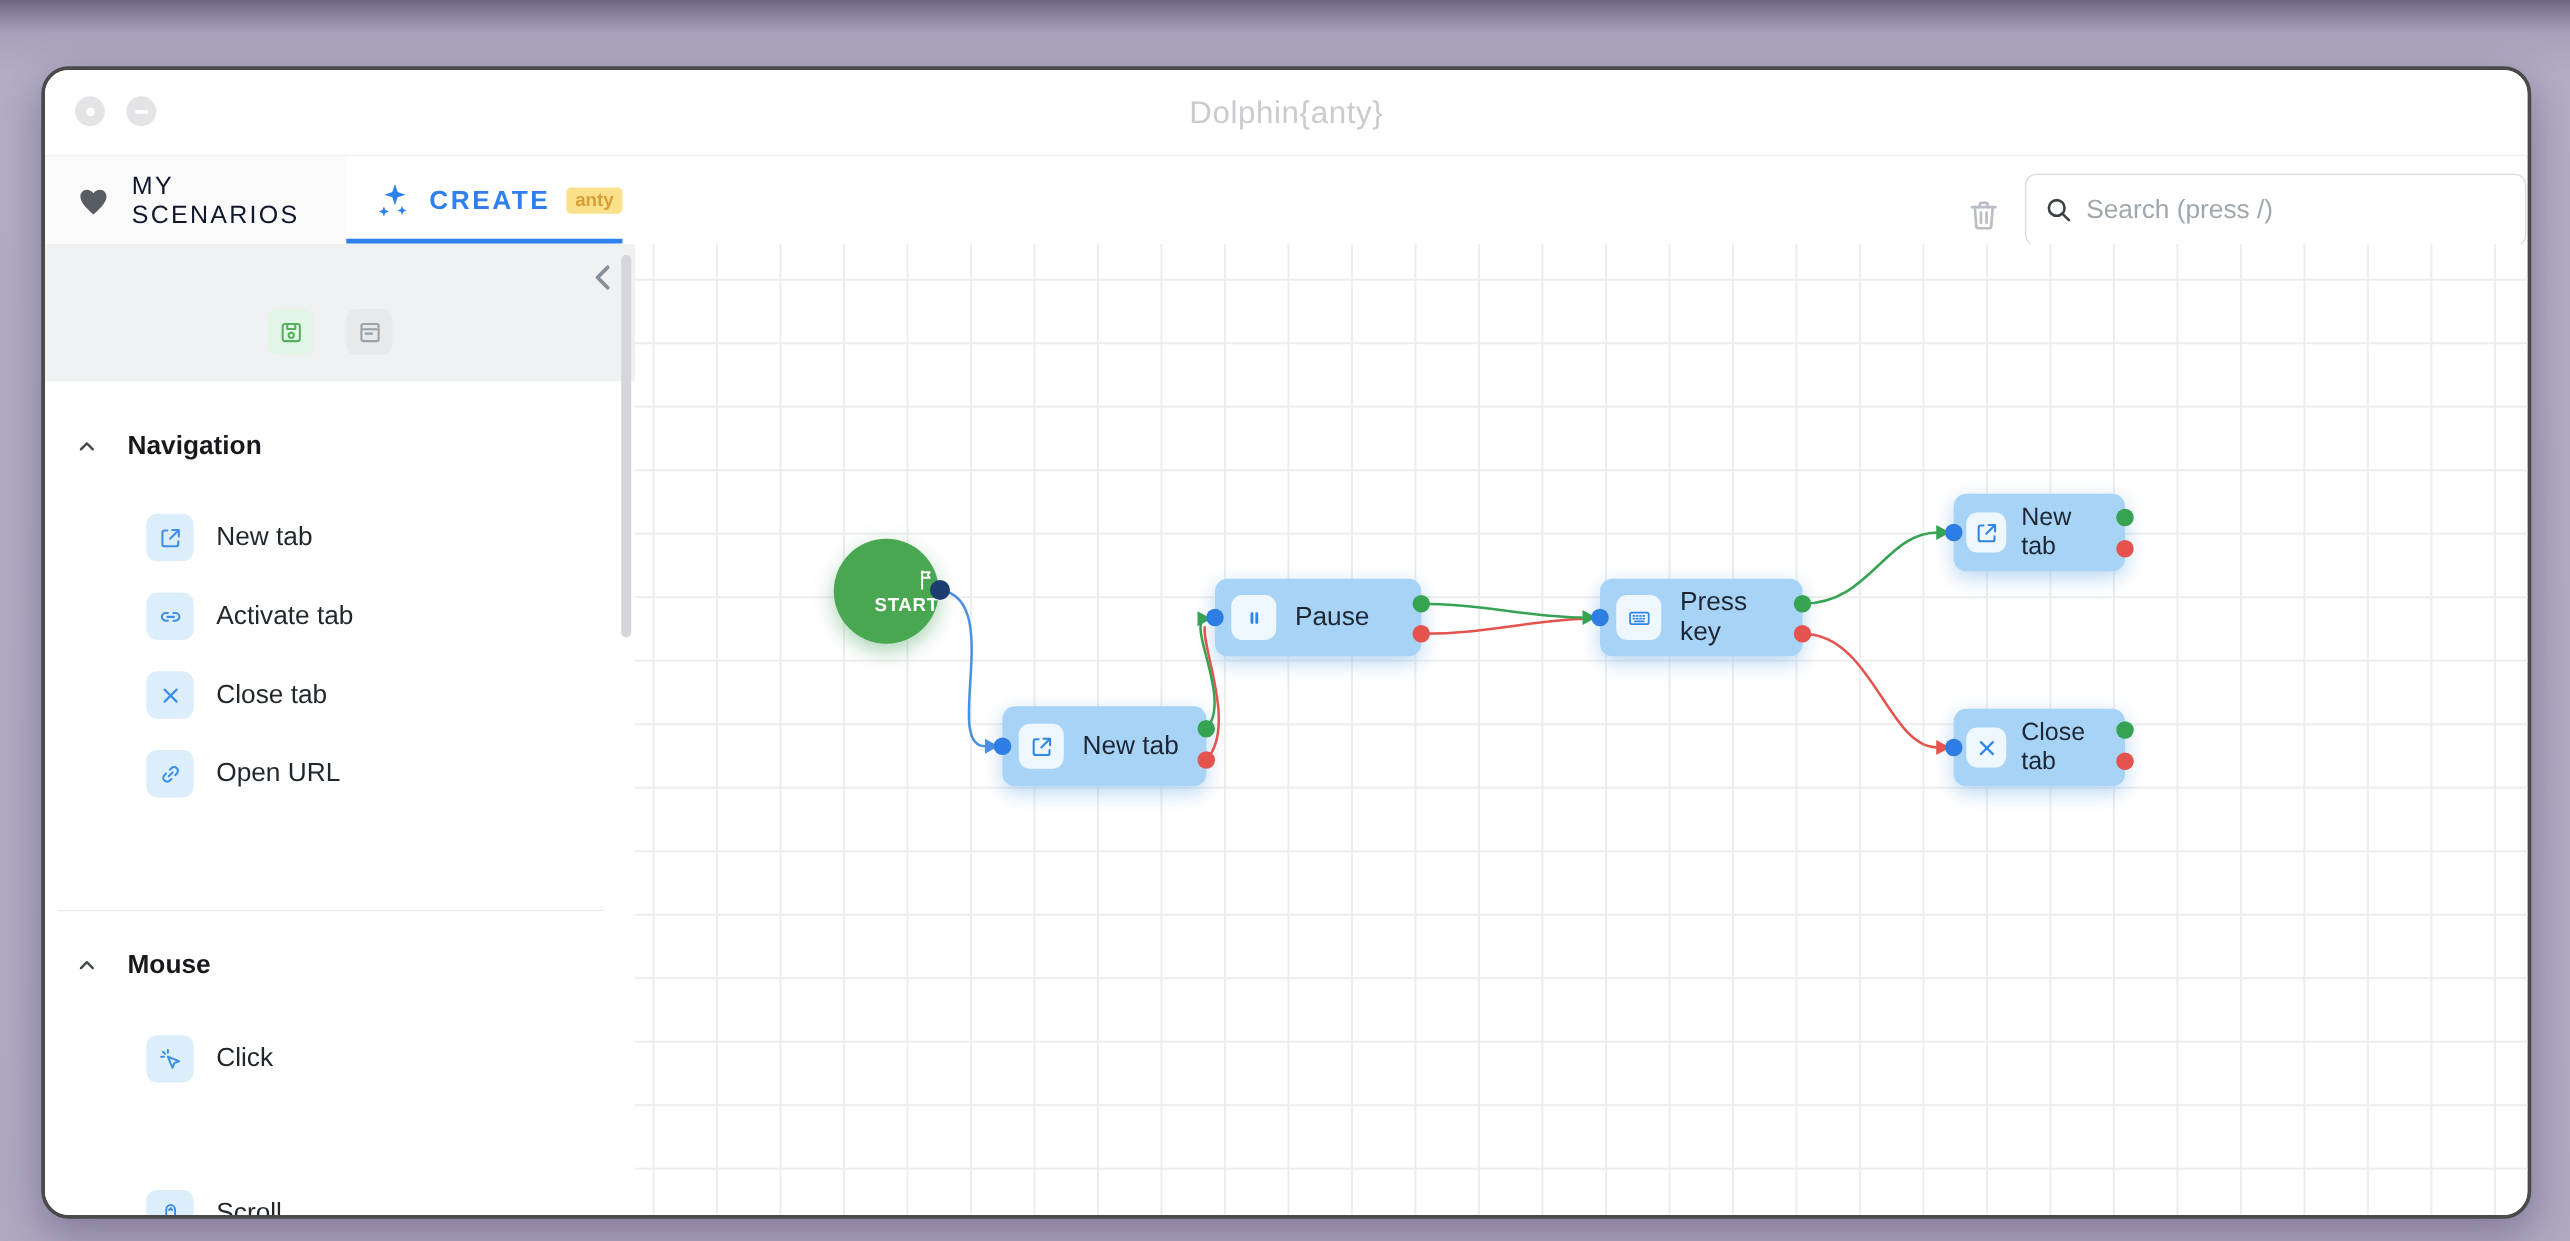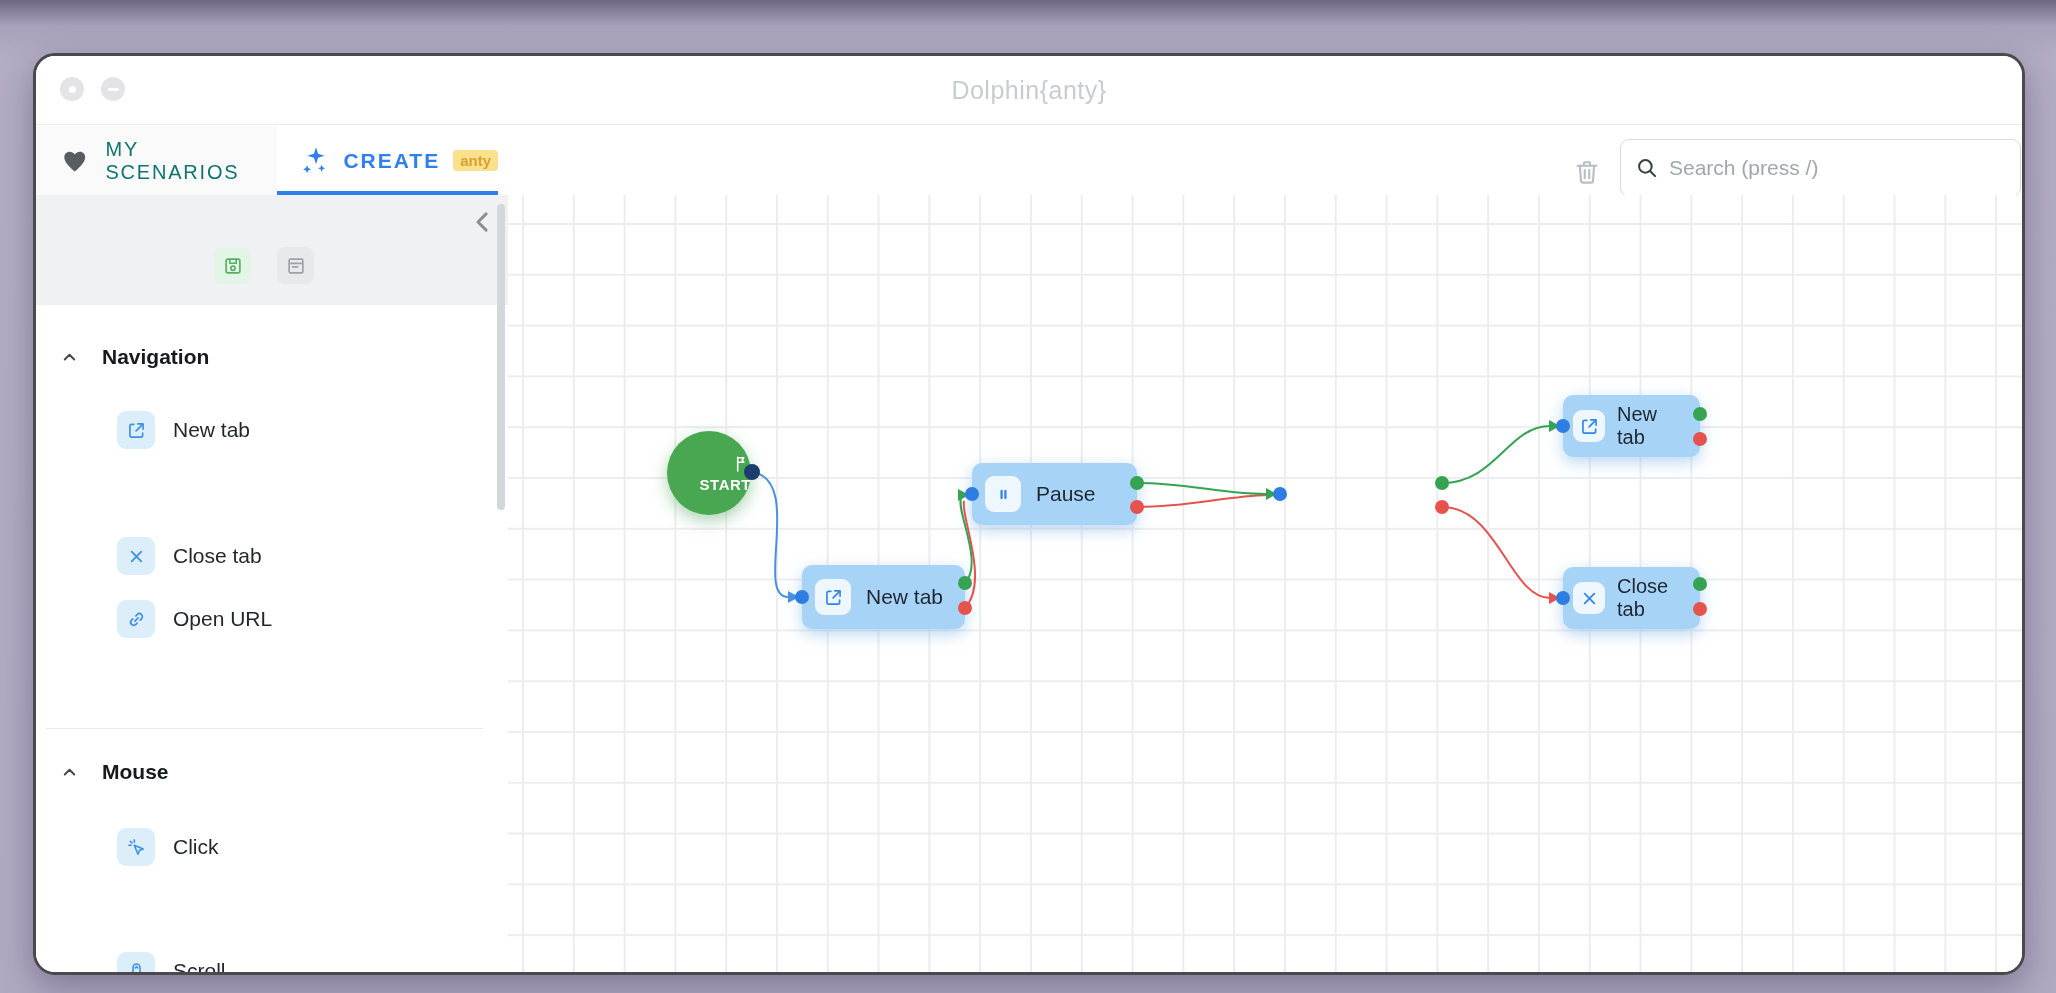--- a/index.html
+++ b/index.html
@@ -20,21 +20,21 @@
   .win-dot { width:7px; height:7px; border-radius:50%; background:#fff; }
   .win-minus { width:11px; height:3px; border-radius:2px; background:#fff; }
   .app-title { position:absolute; left:0; top:0; width:100%; height:69px;
     display:flex; align-items:center; justify-content:center;
     color:#c9cbce; font-size:25px; letter-spacing:.5px; }
 
   
   .tabbar { position:absolute; left:0; top:70px; width:100%; height:69px; background:#fff; }
   .tab { position:absolute; top:0; height:69px; display:flex; align-items:center; cursor:pointer; }
   .tab-scenarios { left:0; width:241px; background:#fafafb; padding-left:24px; gap:16px; }
-  .tab-scenarios .lbl { color:#0f766e; font-size:20px; letter-spacing:1.8px; font-weight:500; }
+  .tab-scenarios .lbl { color:#0f172a; font-size:20px; letter-spacing:1.8px; font-weight:500; }
   .heart { width:30px; height:30px; color:#585d63; }
   .tab-create { left:241px; width:221px; padding-left:22px; gap:13px; }
   .tab-create .lbl { color:#2f80ed; font-size:21px; letter-spacing:2px; font-weight:600; }
   .sparkles { width:34px; height:34px; }
   .beta-badge { background:#fbe18c; color:#d99f33; font-size:15px; font-weight:700;
     padding:3px 7px; border-radius:4px; line-height:1; }
   .tab-underline { position:absolute; left:241px; top:65px; width:221px; height:4px;
     background:#2f80ed; }
   .trash-btn { position:absolute; left:1536px; top:28px; width:30px; height:36px;
     color:#b9bec4; cursor:pointer; }
@@ -172,20 +172,30 @@
       <div class="side-item" style="top:213px">
         <span class="item-chip">
             <svg viewBox="0 0 24 24" fill="none" stroke="currentColor" stroke-width="1.9" stroke-linecap="round" stroke-linejoin="round">
               <path d="M9 5H6.5a2 2 0 0 0-2 2v10.5a2 2 0 0 0 2 2H17a2 2 0 0 0 2-2V15"></path>
               <path d="M13.5 4.5h6v6"></path>
               <path d="M19 5l-7.5 7.5"></path>
             </svg>
           </span>
         <span class="item-lbl">New tab</span>
       </div>
+      <div class="side-item" style="top:276px">
+        <span class="item-chip">
+            <svg viewBox="0 0 24 24" fill="none" stroke="currentColor" stroke-width="1.9" stroke-linecap="round" stroke-linejoin="round">
+              <path d="M9.5 8.5h-2a3.5 3.5 0 0 0 0 7h2"></path>
+              <path d="M14.5 8.5h2a3.5 3.5 0 0 1 0 7h-2"></path>
+              <path d="M9 12h6"></path>
+            </svg>
+          </span>
+        <span class="item-lbl">Activate tab</span>
+      </div>
       <div class="side-item" style="top:339px">
         <span class="item-chip">
             <svg viewBox="0 0 24 24" fill="none" stroke="currentColor" stroke-width="2" stroke-linecap="round">
               <path d="M6.5 6.5l11 11M17.5 6.5l-11 11"></path>
             </svg>
           </span>
         <span class="item-lbl">Close tab</span>
       </div>
       <div class="side-item" style="top:402px">
         <span class="item-chip">
@@ -255,20 +265,29 @@
 
       <div class="flow-node" style="left:464px;top:268px;width:165px;height:62px">
         <span class="node-chip">
             <svg viewBox="0 0 24 24" fill="none" stroke="currentColor" stroke-width="2.6" stroke-linecap="round">
               <path d="M9.8 8v8M14.2 8v8"></path>
             </svg>
           </span>
         <span class="node-lbl">Pause</span>
       </div>
 
+      <div class="flow-node" style="left:772px;top:268px;width:162px;height:62px">
+        <span class="node-chip">
+            <svg viewBox="0 0 24 24" fill="none" stroke="currentColor" stroke-width="1.6" stroke-linecap="round" stroke-linejoin="round">
+              <rect x="3.5" y="7" width="17" height="10.5" rx="1.5"></rect>
+              <path d="M6.5 10h1M9.5 10h1M12.5 10h1M15.5 10h1M6.5 12.5h1M9.5 12.5h1M12.5 12.5h1M15.5 12.5h1M8 15h8"></path>
+            </svg>
+          </span>
+        <span class="node-lbl">Press key</span>
+      </div>
 
       <div class="flow-node" style="left:1055px;top:200px;width:137px;height:62px;padding:0 10px;gap:12px">
         <span class="node-chip" style="width:32px;height:32px">
             <svg viewBox="0 0 24 24" fill="none" stroke="currentColor" stroke-width="1.9" stroke-linecap="round" stroke-linejoin="round">
               <path d="M9 5H6.5a2 2 0 0 0-2 2v10.5a2 2 0 0 0 2 2H17a2 2 0 0 0 2-2V15"></path>
               <path d="M13.5 4.5h6v6"></path>
               <path d="M19 5l-7.5 7.5"></path>
             </svg>
           </span>
         <span class="node-lbl" style="font-size:20px">New tab</span>

